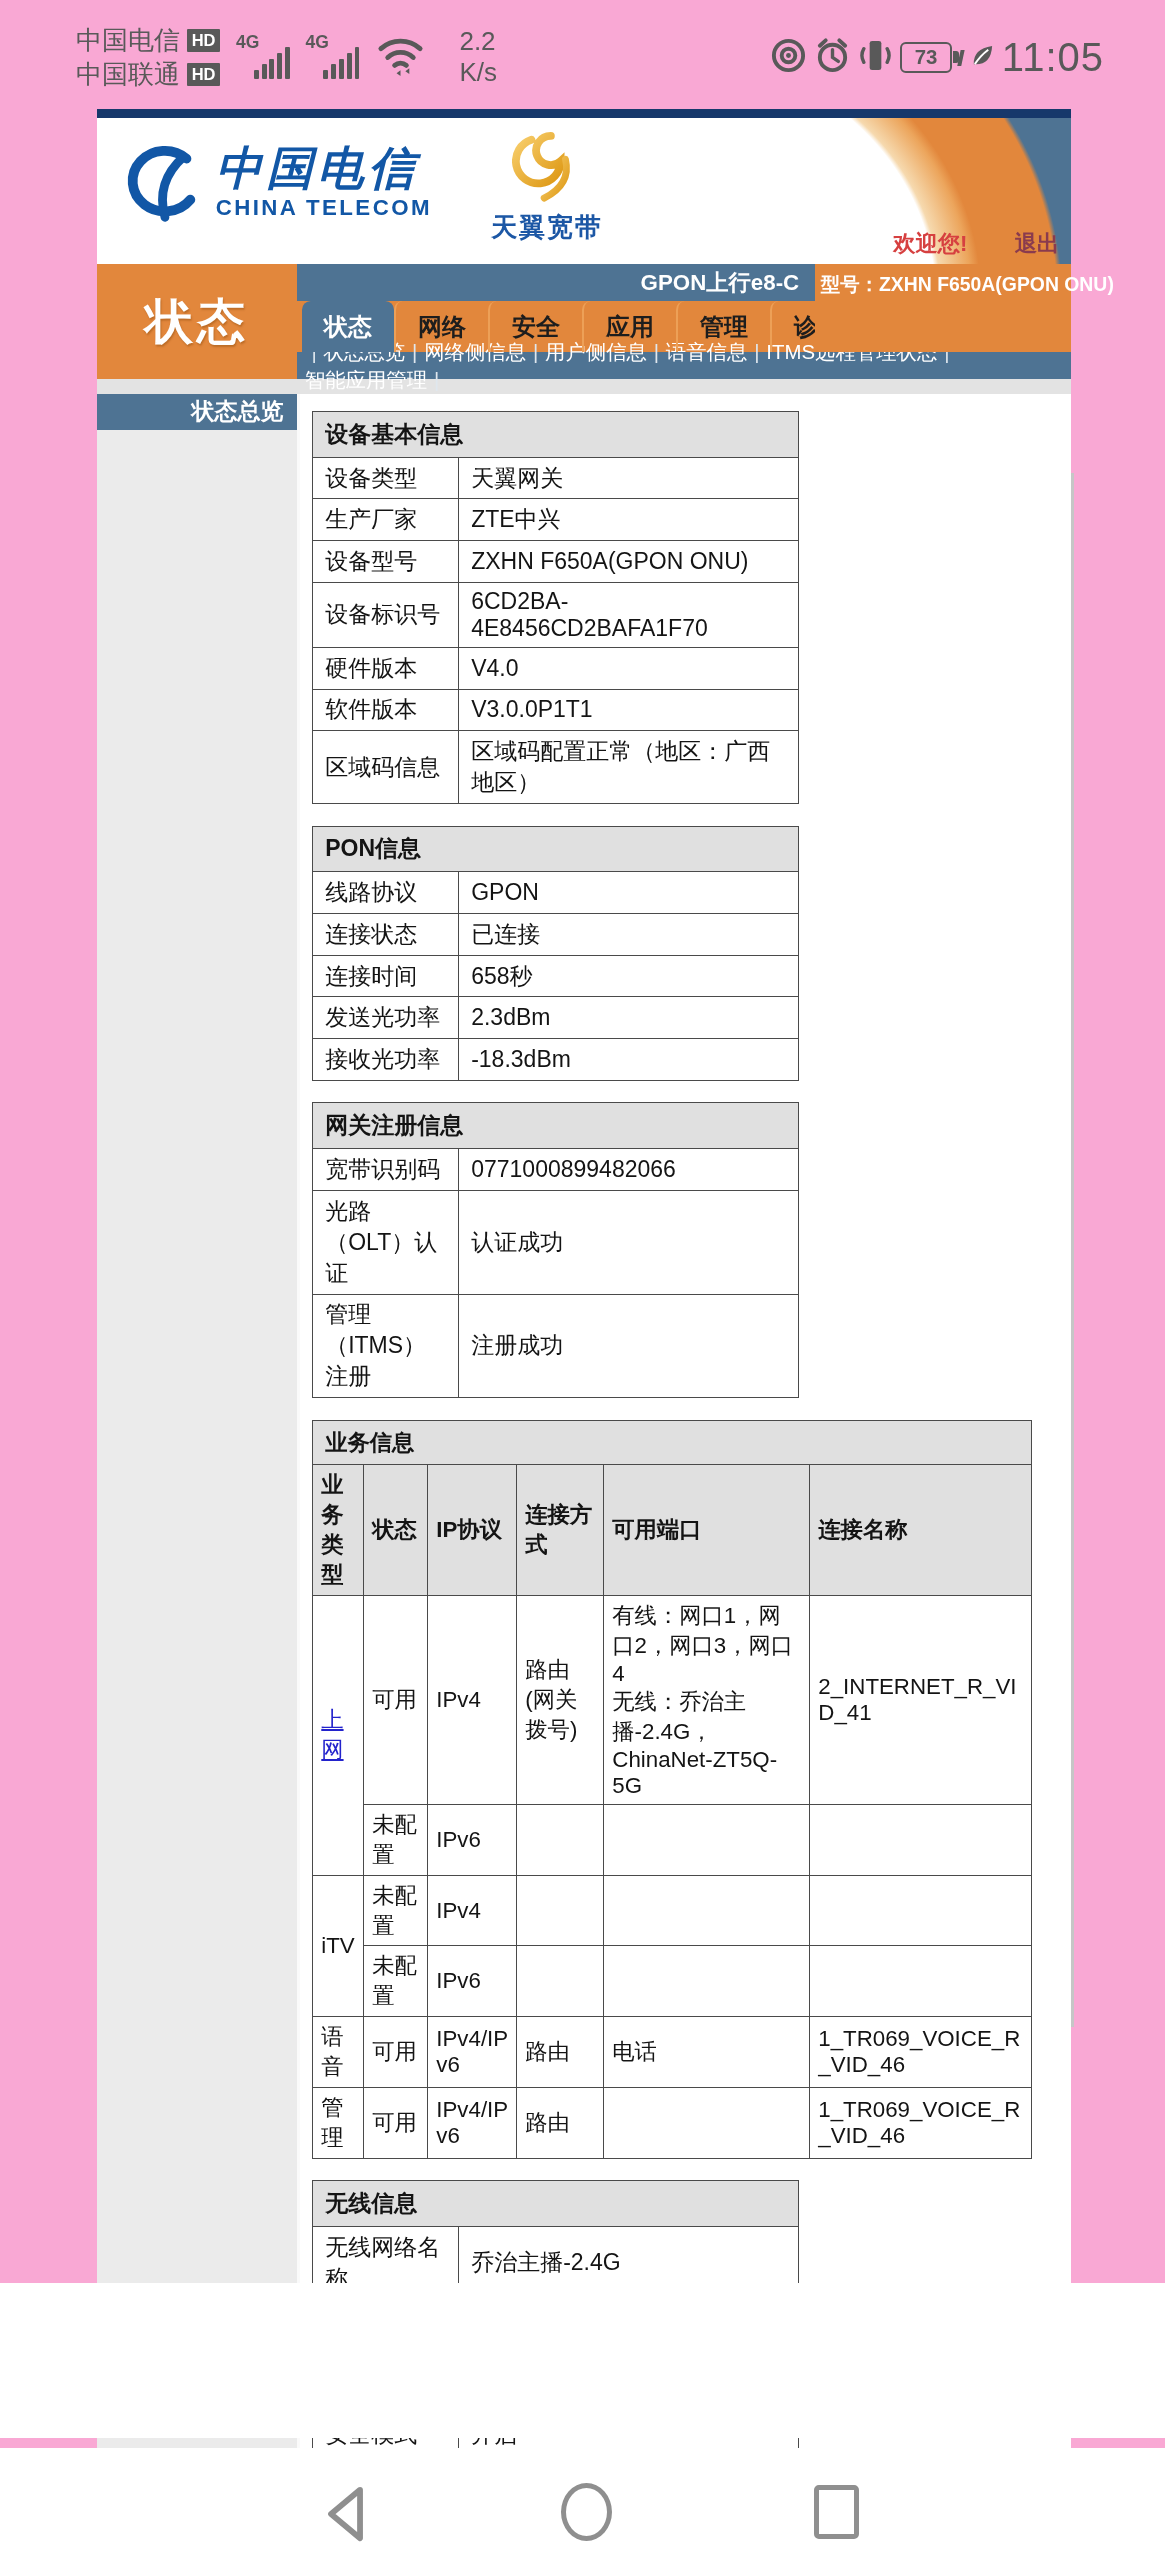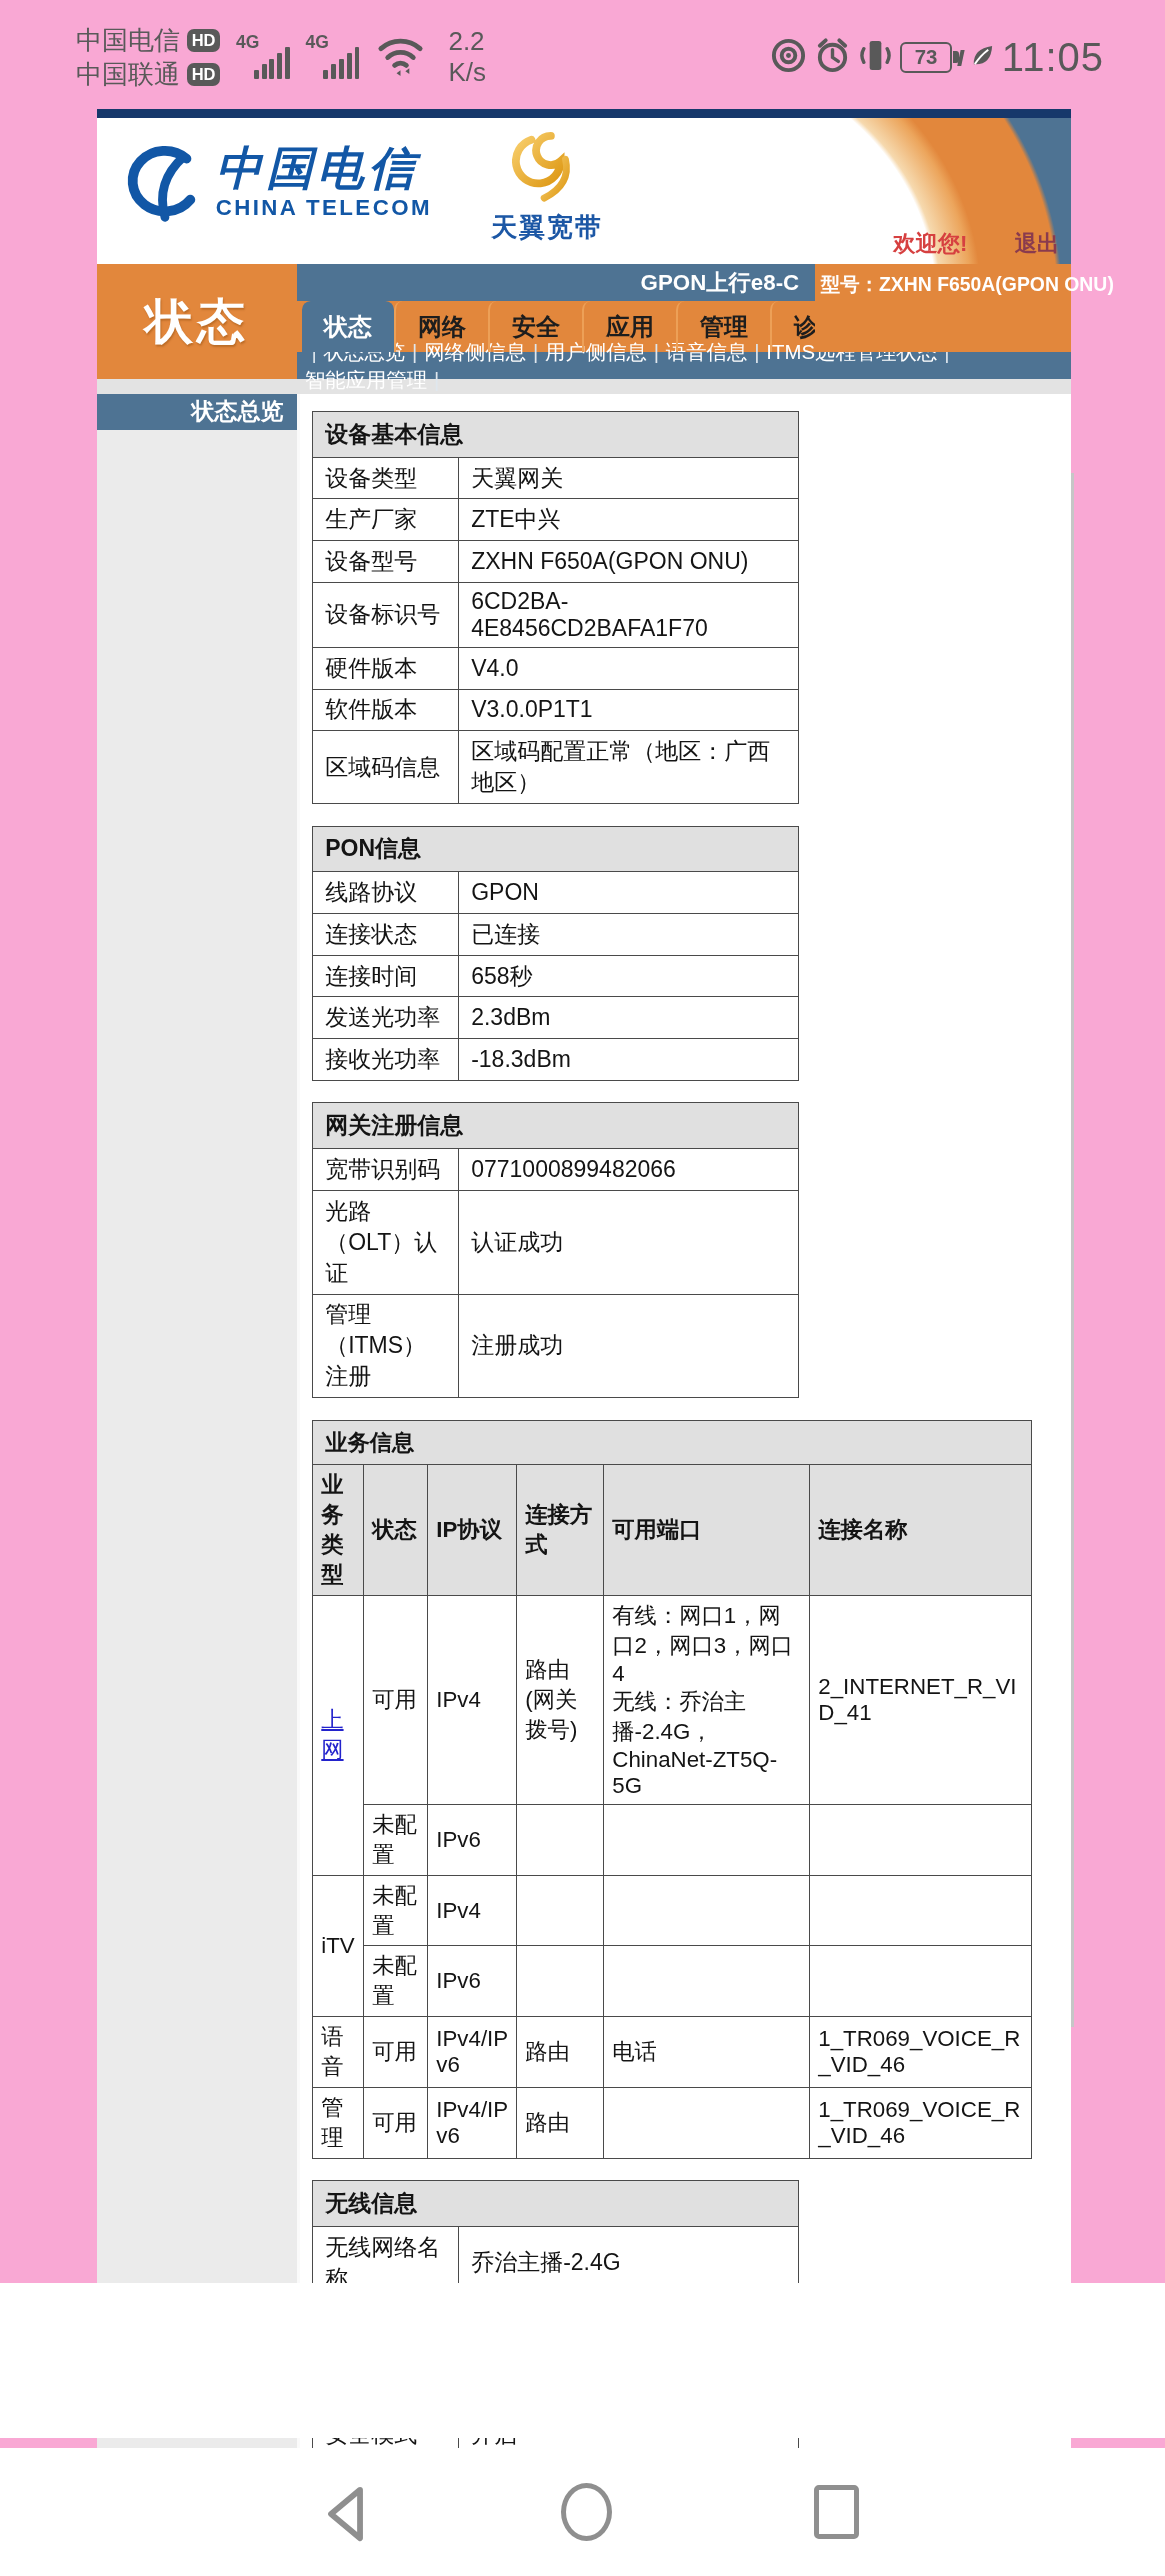--- a/index.html
+++ b/index.html
@@ -4,26 +4,26 @@
 <style>
   html,body{margin:0;padding:0;}
   body{width:1166px;height:2576px;background:#fff;font-family:"Liberation Sans","DejaVu Sans",sans-serif;position:relative;overflow:hidden;}
   #screen{position:absolute;inset:0;background:#f9a8d4;}
 
   
   .statusbar{position:absolute;top:0;left:0;width:1166px;height:109px;display:flex;align-items:center;box-sizing:border-box;padding:5.8px 62px 0 76px;color:#595959;}
   .sb-left{display:flex;align-items:center;gap:15.5px;}
   .carriers{display:flex;flex-direction:column;font-size:26px;line-height:34px;}
   .carrier-row{display:flex;align-items:center;}
-  .hd-badge{background:#595959;color:#fff;font-size:16.5px;font-weight:bold;border-radius:7px;padding:1px 4.9px;margin-left:6.8px;line-height:20.4px;}
+  .hd-badge{background:#595959;color:#fff;font-size:16.5px;font-weight:bold;border-radius:1px;padding:1px 4.9px;margin-left:6.8px;line-height:20.4px;}
   .sig{position:relative;width:54px;height:51px;}
   .sig .g{position:absolute;top:0;left:0;font-size:17.5px;font-weight:bold;}
   .bars{position:absolute;bottom:3.9px;right:0;display:flex;align-items:flex-end;gap:2.9px;}
   .bars i{display:block;width:4.9px;background:#595959;border-radius:1px;}
-  .speed{display:flex;flex-direction:column;font-size:26px;line-height:31px;margin-left:7px;}
+  .speed{display:flex;flex-direction:column;font-size:26px;line-height:31px;margin-left:18px;}
   .sb-right{margin-left:auto;display:flex;align-items:center;gap:7px;}
   .battery{position:relative;width:52px;height:31px;border:2.9px solid #595959;border-radius:5.8px;display:flex;align-items:center;justify-content:center;font-size:20.4px;font-weight:bold;color:#595959;box-sizing:border-box;}
   .battery::after{content:"";position:absolute;right:-8.7px;top:6.8px;width:5.8px;height:12.6px;background:#595959;border-radius:0 2.9px 2.9px 0;}
   .tick{width:3.9px;height:15.5px;background:#595959;transform:skewX(-12deg);}
   .time{font-size:40px;color:#595959;letter-spacing:1px;}
 
   
   .page{position:absolute;left:97px;top:109px;width:974px;}
 
   .hdr{position:relative;height:146px;background:#fff;border-top:9.7px solid #16386b;box-sizing:content-box;overflow:hidden;}

